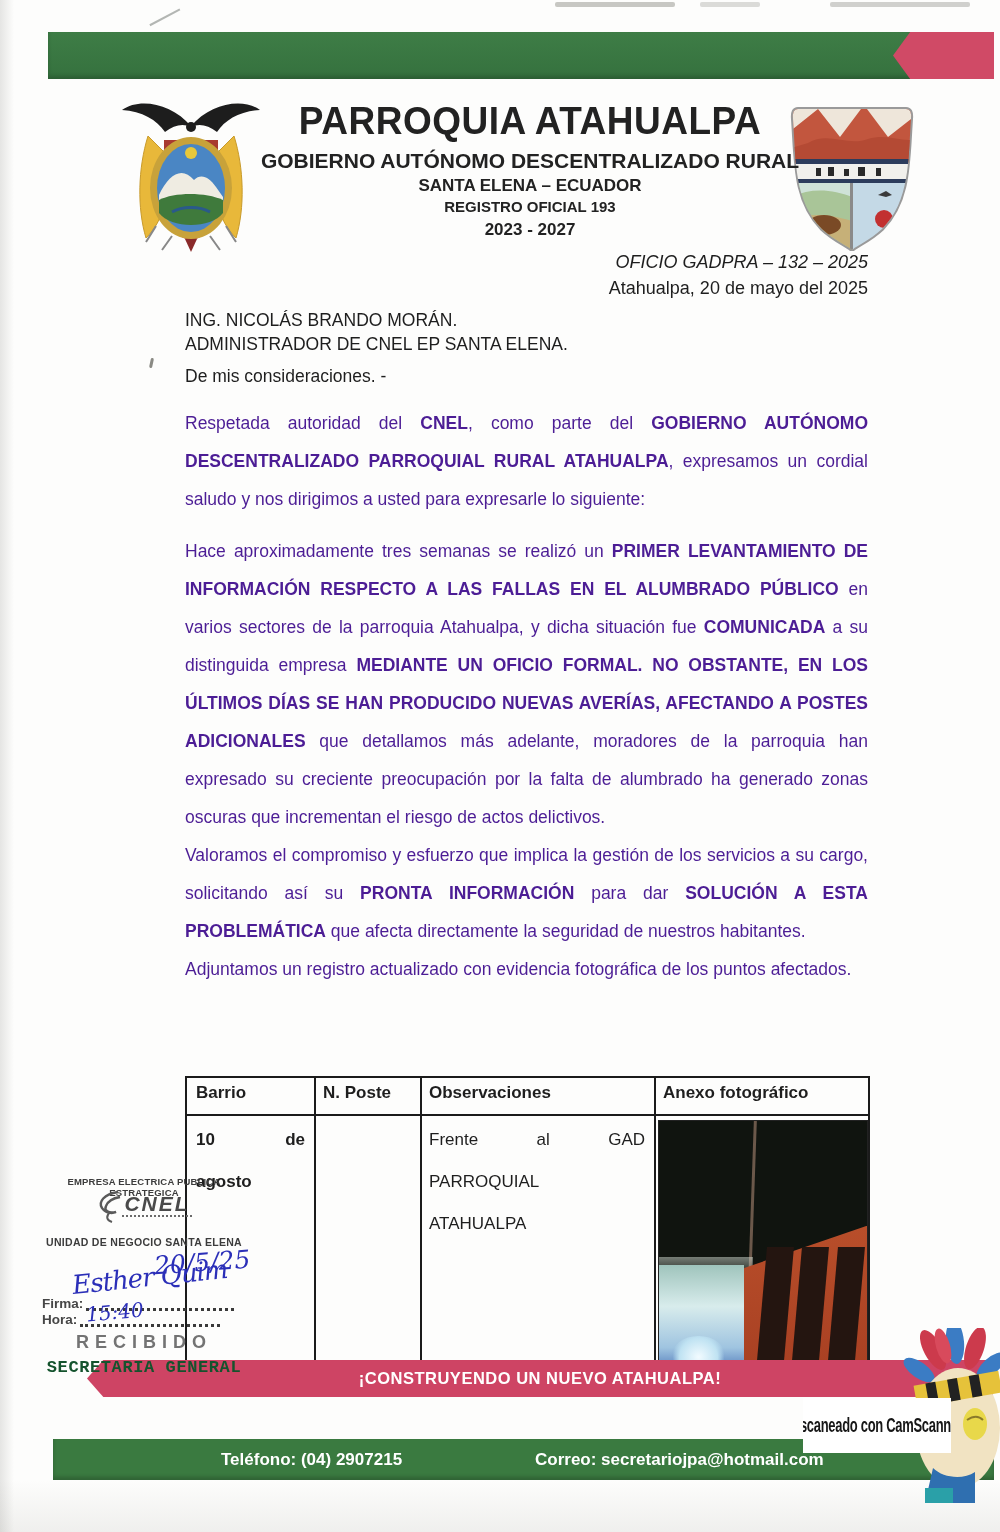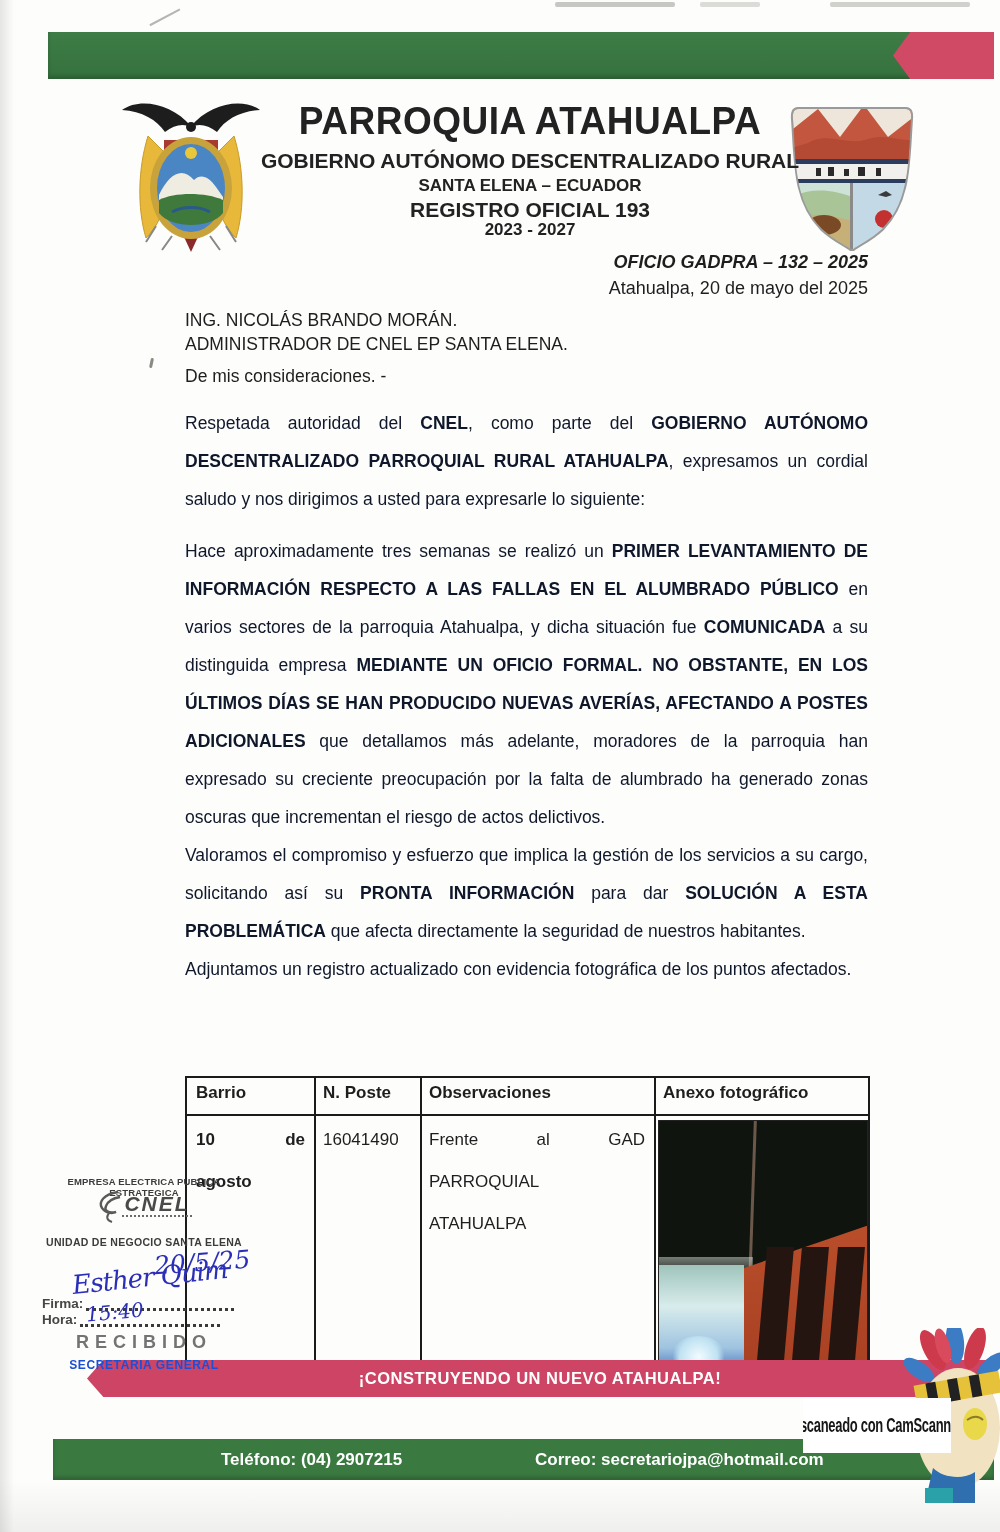--- a/index.html
+++ b/index.html
@@ -30,32 +30,32 @@
     background:var(--ribbon-red);
     clip-path:polygon(17% 0,100% 0,100% 100%,17% 100%,0 50%);}
   .pencil-mark{position:absolute;left:140px;top:40px;width:90px;height:34px;
     border-left:2px solid rgba(30,40,30,.55);transform:rotate(62deg);opacity:.6;}
 
   
   .hdr-text{position:absolute;left:250px;width:560px;text-align:center;color:#222;}
   .hdr-title{top:100px;font-size:37px;font-weight:700;letter-spacing:.5px;transform:scaleY(1.05);}
   .hdr-sub1{top:149px;font-size:21px;font-weight:700;}
   .hdr-sub2{top:176px;font-size:17px;font-weight:700;}
-  .hdr-sub3{top:198px;font-size:21px;font-weight:700;}
+  .hdr-sub3{top:198px;font-size:15px;font-weight:700;}
   .hdr-sub4{top:220px;font-size:17px;font-weight:700;}
   .arms{position:absolute;left:112px;top:96px;}
   .shield{position:absolute;left:788px;top:103px;}
 
   
-  .oficio{position:absolute;right:132px;top:252px;font-size:18px;font-weight:700;font-style:italic;}
+  .oficio{position:absolute;right:132px;top:252px;font-size:18px;font-weight:400;font-style:italic;}
   .dateline{position:absolute;right:132px;top:278px;font-size:18px;}
   .addr{position:absolute;left:185px;top:308px;font-size:17.5px;font-weight:400;line-height:24px;}
   .salut{position:absolute;left:185px;top:366px;font-size:17.5px;}
   .para{position:absolute;left:185px;width:683px;font-size:17.5px;line-height:38px;
-    text-align:justify;color:#0f172a;}
+    text-align:justify;color:#4c1d95;}
   .para b{font-weight:700;}
   .p1{top:404px;} .p2{top:532px;} .p3{top:836px;} .p4{top:950px;}
   .margin-tick{position:absolute;left:150px;top:358px;width:3px;height:10px;background:#8a8a84;border-radius:2px;transform:rotate(12deg);}
 
   
   .tbl{position:absolute;left:185px;top:1076px;width:685px;height:315px;
     border:2px solid #1b1b1b;box-sizing:border-box;}
   .tbl .vline{position:absolute;top:0;bottom:0;width:2px;background:#1b1b1b;}
   .tbl .hline{position:absolute;left:0;right:0;top:36px;height:2px;background:#1b1b1b;}
   .cell{position:absolute;box-sizing:border-box;padding:5px 9px;font-size:17px;}
@@ -92,21 +92,21 @@
   .st-row{position:absolute;left:6px;font-size:13.5px;font-weight:700;color:#464646;display:flex;align-items:flex-end;}
   .st-row-firma{top:116px;margin-top:8px;} .st-row-hora{top:140px;}
   .st-dots{display:inline-block;width:148px;border-bottom:3px dotted #3a3a3a;height:14px;margin-left:3px;}
   .st-dots-short{width:140px;}
   .st-sign{position:absolute;left:36px;top:92px;font-family:"DejaVu Serif",serif;font-style:italic;
     font-size:26px;color:var(--hand-blue);transform:rotate(-6deg);letter-spacing:-1px;white-space:nowrap;}
   .st-time{position:absolute;left:50px;top:130px;font-family:"DejaVu Serif",serif;font-style:italic;
     font-size:20px;color:var(--hand-blue);transform:rotate(-5deg);}
   .st-recibido{position:absolute;top:162px;width:100%;text-align:center;font-size:18px;font-weight:800;
     letter-spacing:6px;color:#737373;}
-  .st-secretaria{position:absolute;top:188px;width:100%;text-align:center;font-size:12px;font-weight:700;letter-spacing:.6px;color:#1d4ed8;}
+  .st-secretaria{position:absolute;top:188px;width:100%;text-align:center;font-size:17px;font-weight:700;letter-spacing:.6px;color:#14532d;font-family:Liberation Mono, monospace;}
 
   
   .foot-red{position:absolute;left:87px;top:1360px;width:906px;height:37px;background:var(--footer-red);
     clip-path:polygon(1.8% 0,100% 0,100% 100%,1.8% 100%,0 50%);z-index:2;
     display:flex;align-items:center;justify-content:center;}
   .foot-red span{color:#fff;font-size:16.5px;font-weight:700;letter-spacing:.5px;}
   .foot-green{position:absolute;left:53px;top:1439px;width:941px;height:41px;background:var(--footer-green);z-index:2;
     box-shadow:inset 0 -3px 4px rgba(0,0,0,.2);}
   .foot-green span{position:absolute;top:0;line-height:41px;color:#fff;font-size:17px;font-weight:700;}
   .foot-phone{left:168px;} .foot-mail{left:482px;}
@@ -211,21 +211,20 @@
     <div class="vline" style="left:233px;"></div>
     <div class="vline" style="left:467px;"></div>
     <div class="hline"></div>
 
     <div class="cell h c1">Barrio</div>
     <div class="cell h c2">N. Poste</div>
     <div class="cell h c3">Observaciones</div>
     <div class="cell h c4">Anexo fotográfico</div>
 
     <div class="cell b c1 cell-barrio">10 de agosto</div>
-    <div class="cell b c2">16041490</div>
     <div class="cell b c3 cell-obs">Frente al GAD PARROQUIAL ATAHUALPA</div>
 
     <div class="photo">
       <div class="ph-pole"></div>
       <div class="ph-haze"></div>
       <div class="ph-roof"></div>
       <div class="ph-slat ph-s1"></div>
       <div class="ph-slat ph-s2"></div>
       <div class="ph-slat ph-s3"></div>
       <div class="ph-light"></div>

